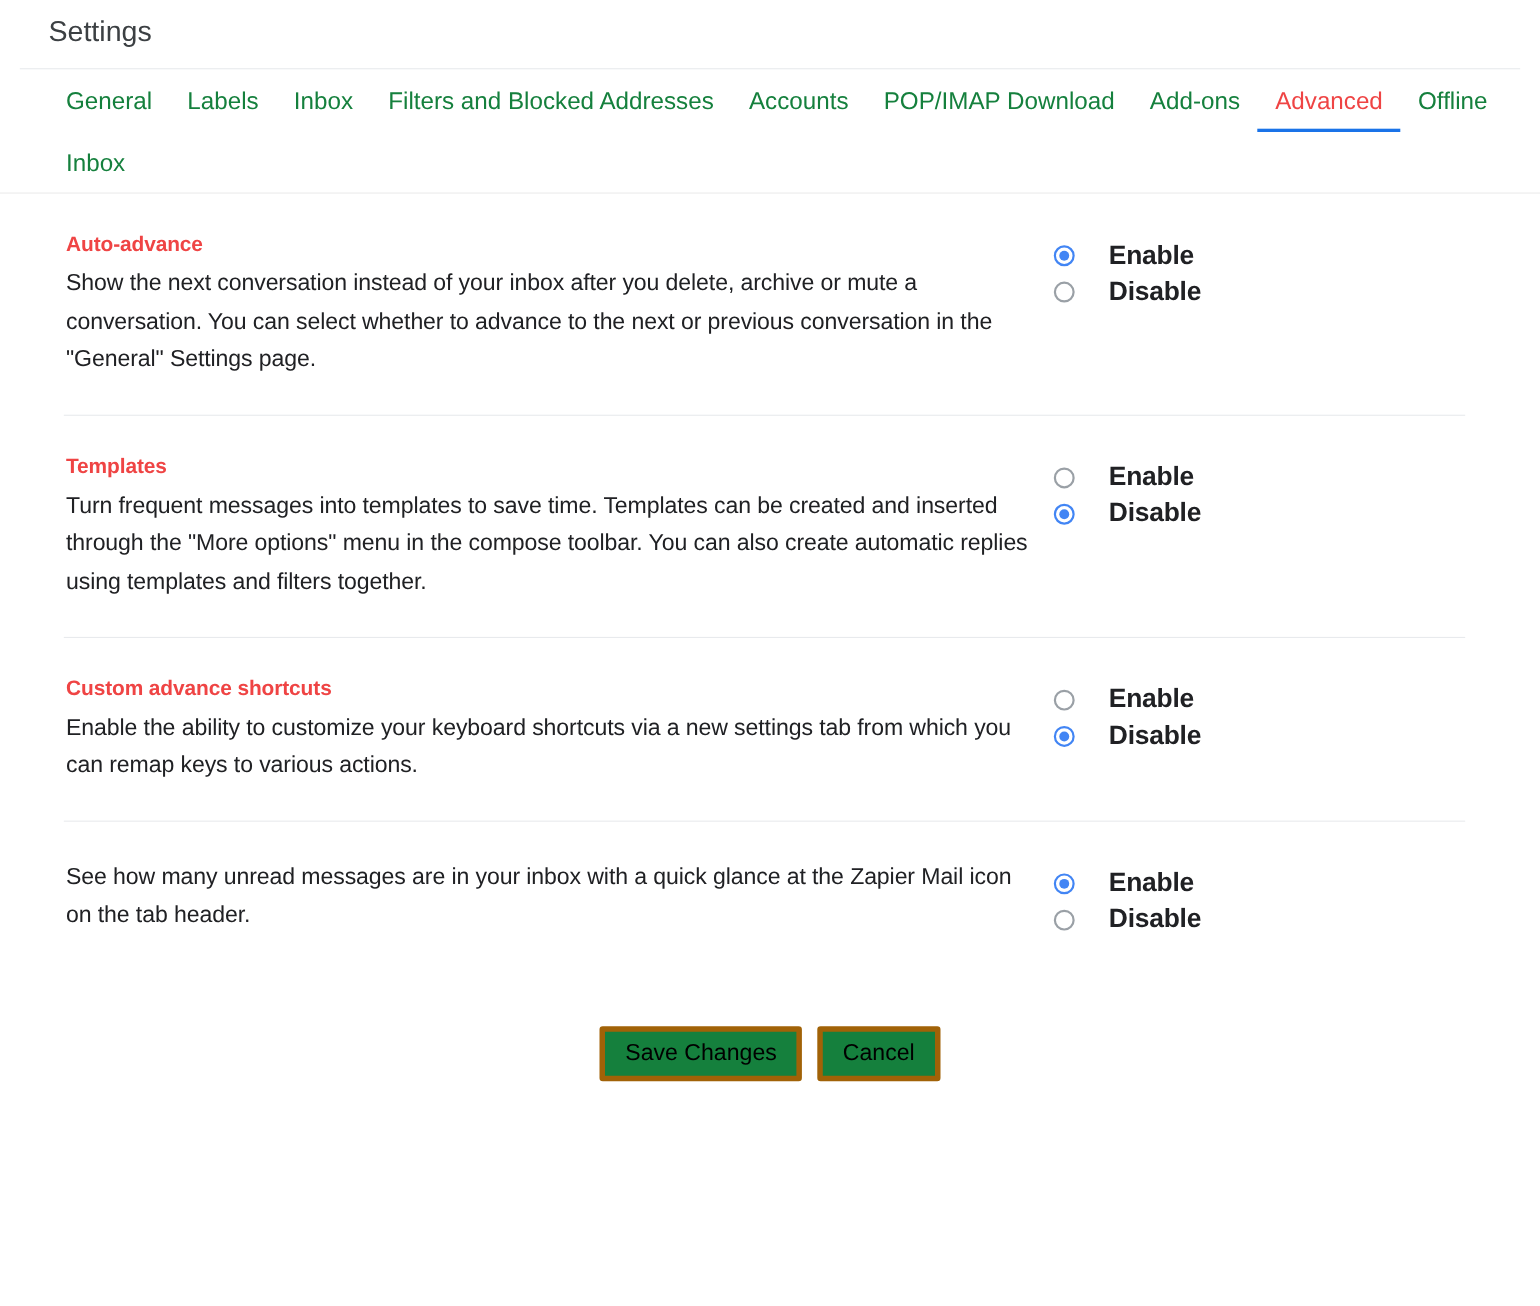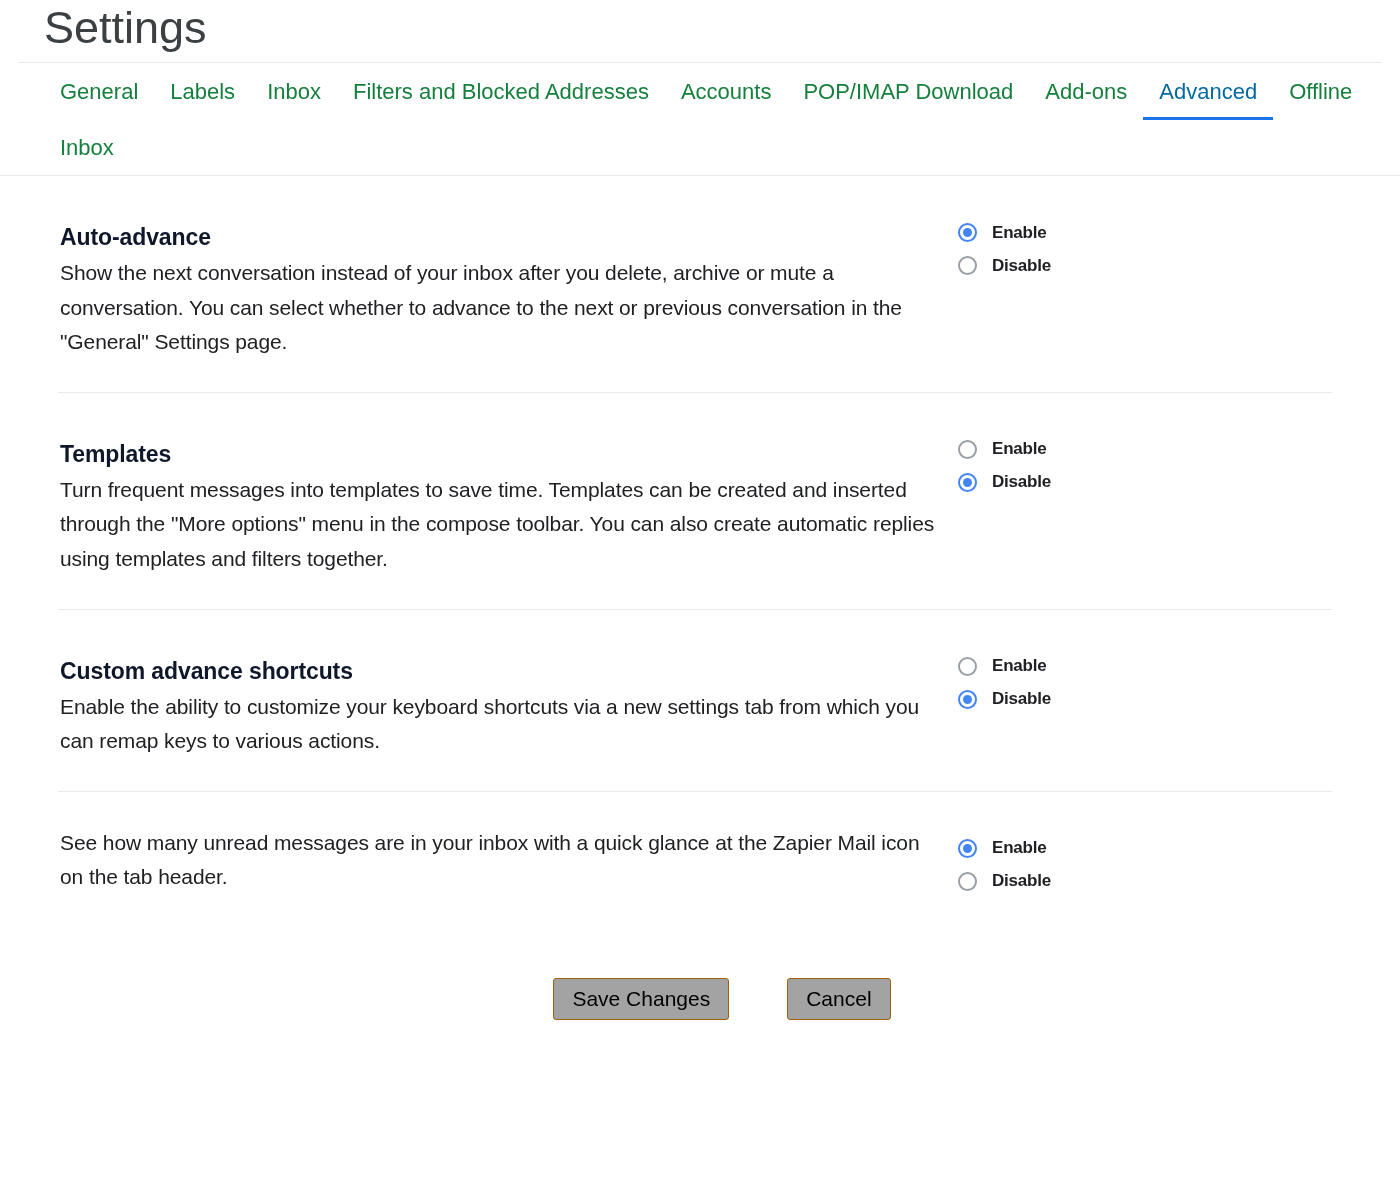--- a/index.html
+++ b/index.html
@@ -25,21 +25,21 @@
 
   
   .header {
     padding: 0 0 0 44px;
     height: 62px;
     box-sizing: border-box;
     display: flex;
     align-items: flex-start;
   }
   .page-title {
-    font-size: 45px;
+    font-size: 26px;
     line-height: 52px;
     font-weight: 400;
     color: #3c4043;
     letter-spacing: 0px;
     margin: 0;
     padding-top: 2px;
   }
   .header-rule {
     height: 1px;
     background: #e8eaed;
@@ -61,21 +61,21 @@
     font-size: 22px;
     line-height: 26px;
     color: #15803d;
     padding: 16px 16px 14px 16px;
     white-space: nowrap;
     cursor: pointer;
     position: relative;
     box-sizing: border-box;
   }
   .tab.active {
-    color: #0369a1;
+    color: #ef4444;
     text-align: right;
   }
   .tab.active::after {
     content: "";
     position: absolute;
     left: 0;
     right: 0;
     bottom: -1px;
     height: 3px;
     background: #1a73e8;
@@ -94,25 +94,25 @@
   .section:last-of-type {
     border-bottom: none;
   }
   .section-text {
     width: 880px;
     flex: 0 0 880px;
     padding-left: 2px;
     box-sizing: border-box;
   }
   .section-title {
-    font-size: 23px;
+    font-size: 19px;
     line-height: 25px;
     font-weight: bold;
-    color: #0f172a;
-    margin: 15px 0 6px 0;
+    color: #ef4444;
+    margin: 0 0 6px 0;
     letter-spacing: -0.1px;
   }
   .section-desc {
     font-size: 21px;
     line-height: 34.6px;
     color: #202124;
     margin: 0;
     font-weight: 400;
     letter-spacing: -0.1px;
   }
@@ -148,47 +148,46 @@
     left: 50%;
     top: 50%;
     width: 9px;
     height: 9px;
     margin-left: -4.5px;
     margin-top: -4.5px;
     border-radius: 50%;
     background: #4285f4;
   }
   .radio-label {
-    font-size: 17px;
+    font-size: 24px;
     line-height: 24px;
     font-weight: bold;
     color: #202124;
-    margin-left: 15px;
+    margin-left: 31px;
     letter-spacing: -0.2px;
   }
 
   
   .button-row {
     display: flex;
     justify-content: center;
     align-items: center;
     gap: 14px;
     padding-top: 48px;
   }
   .btn {
     font-family: "Liberation Sans", sans-serif;
     font-size: 21px;
     line-height: 21px;
     color: #000000;
-    background: #a3a3a3;
-    border: 1px solid #a16207;
+    background: #15803d;
+    border: 5px solid #a16207;
     border-radius: 3px;
     padding: 9px 18px 10px 18px;
     cursor: pointer;
-    margin-left: 44px;
   }
 </style>
 </head>
 <body>
 
 <div class="page">
 
   <div class="header">
     <h1 class="page-title">Settings</h1>
   </div>

